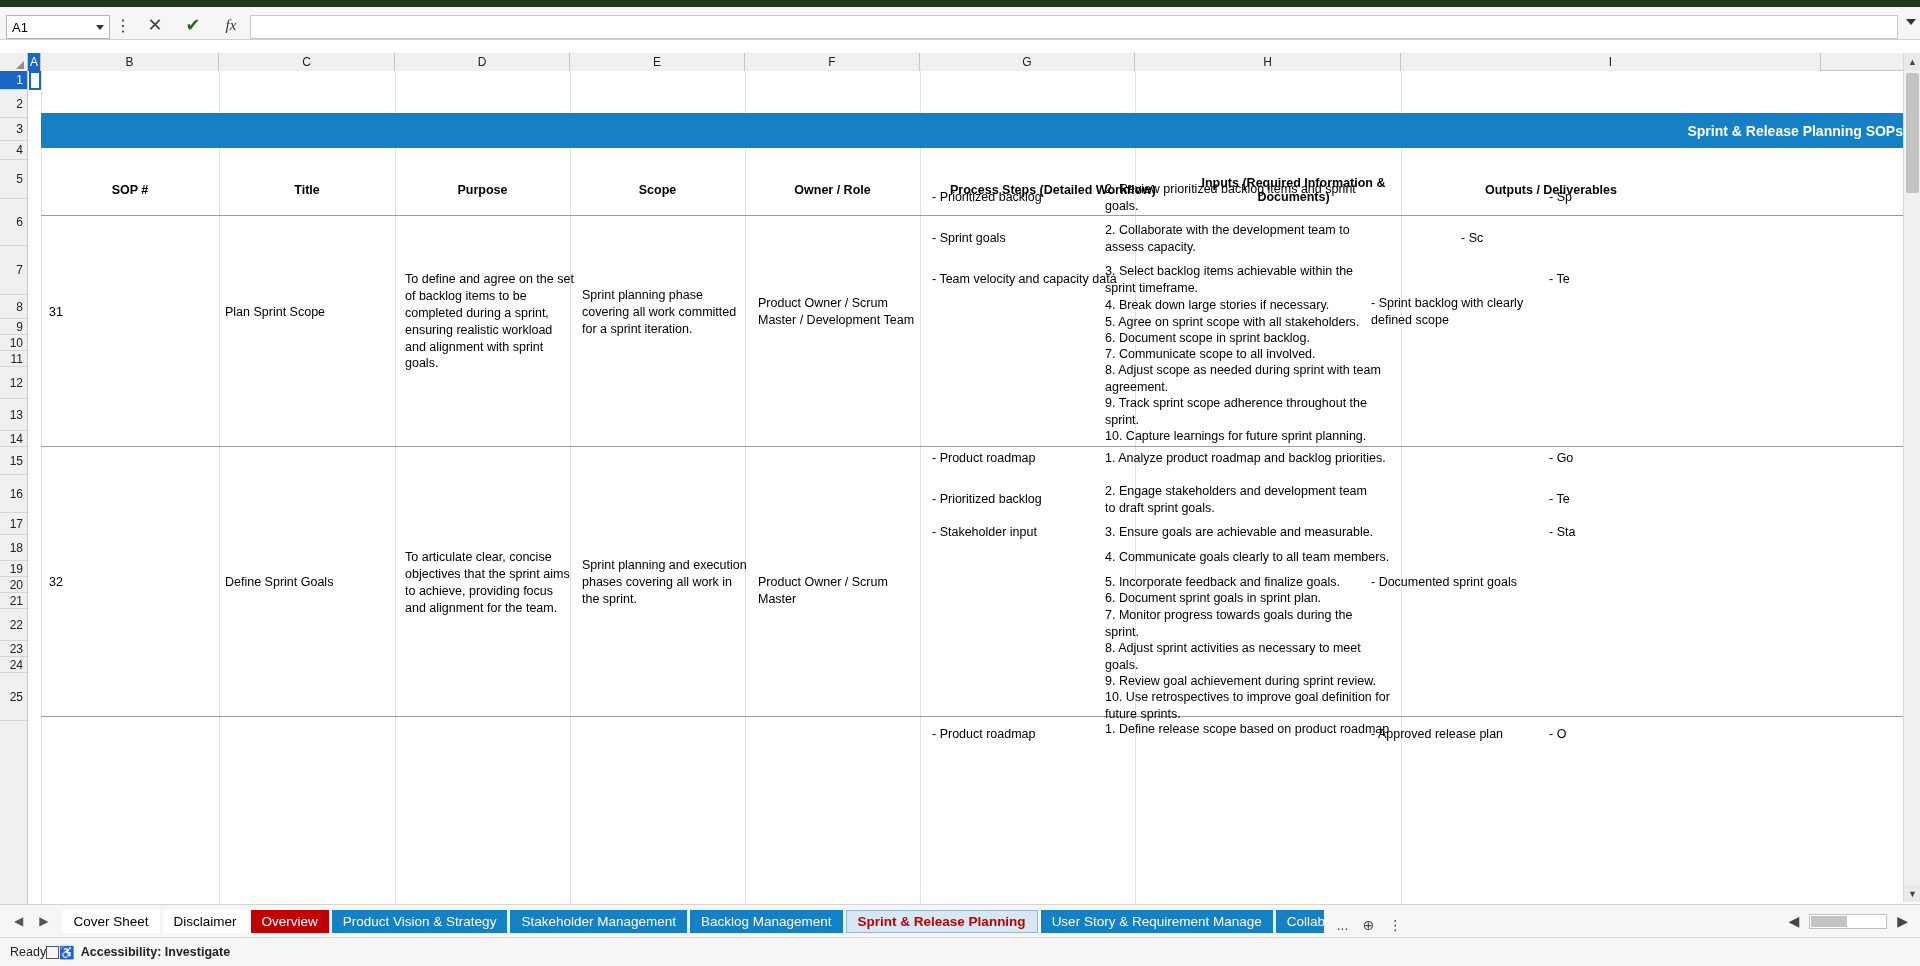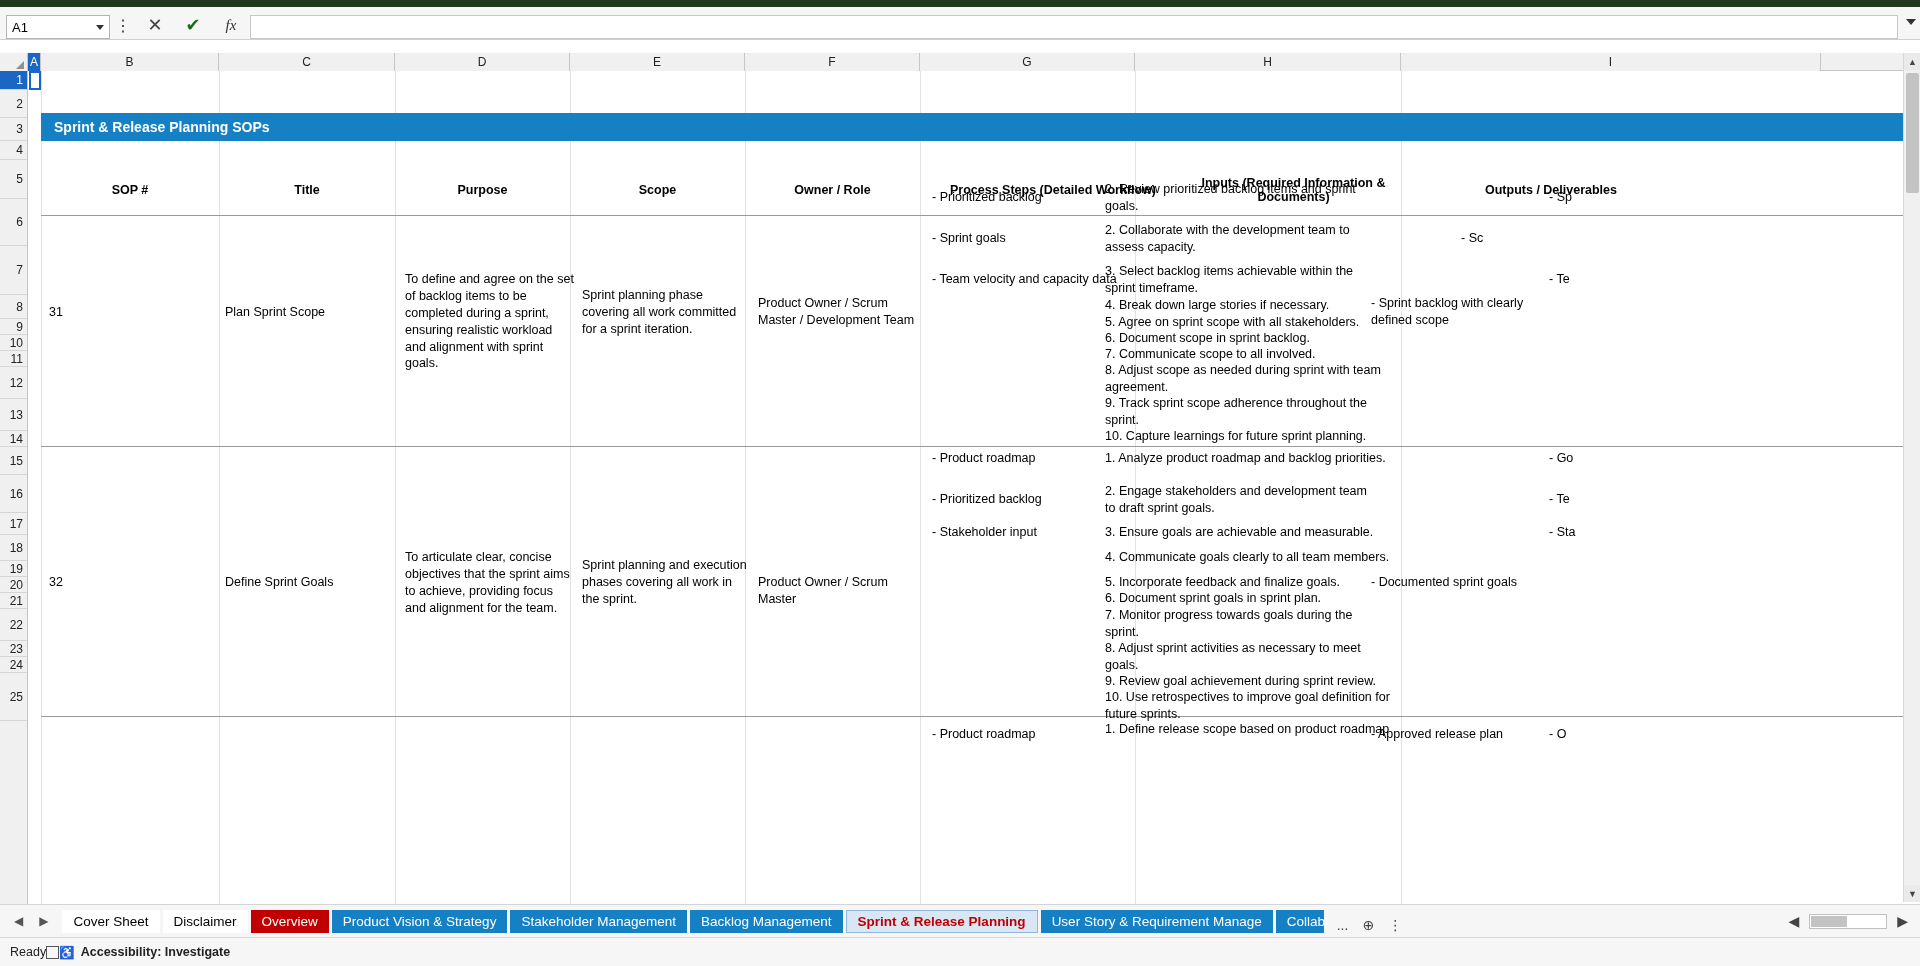--- a/index.html
+++ b/index.html
@@ -94,23 +94,23 @@
     overflow: hidden; background: #fff;
   }
   .vline { position:absolute; top:0; width:1px; height:833px; background:#e2e2e2; }
 
   .title-band {
     position: absolute; left: 12px; top: 9px; width: 1862px; height: 33px;
     background: #000814; color: #fff; display:flex; align-items:center; padding-left: 13px;
     font-size: 20px; font-weight: bold;
   }
   .sub-band {
-    position: absolute; left: 12px; top: 42px; width: 1862px; height: 28px;
+    position: absolute; left: 12px; top: 42px; width: 1862px; height: 35px;
     background: #1581c4; color: #fff; display:flex; align-items:center; padding-left: 13px;
-    font-size: 14px; font-weight: bold;
+    font-size: 14px; font-weight: bold; justify-content: flex-end;
   }
   .hdr-band {
     position: absolute; left: 12px; top: 100px; width: 1862px; height: 38px;
     display: flex; font-size: 12.5px; font-weight: bold; color: #000;
   }
   .hdr-cell { display:flex; align-items:center; justify-content:center; text-align:center; padding: 0 6px; line-height: 1.15; }
 
   .sep-line { position:absolute; left:12px; width:1862px; height:1px; background:#9a9a9a; }
 
   .cellblock { position:absolute; font-size: 12.5px; color:#000; line-height: 1.35; }

